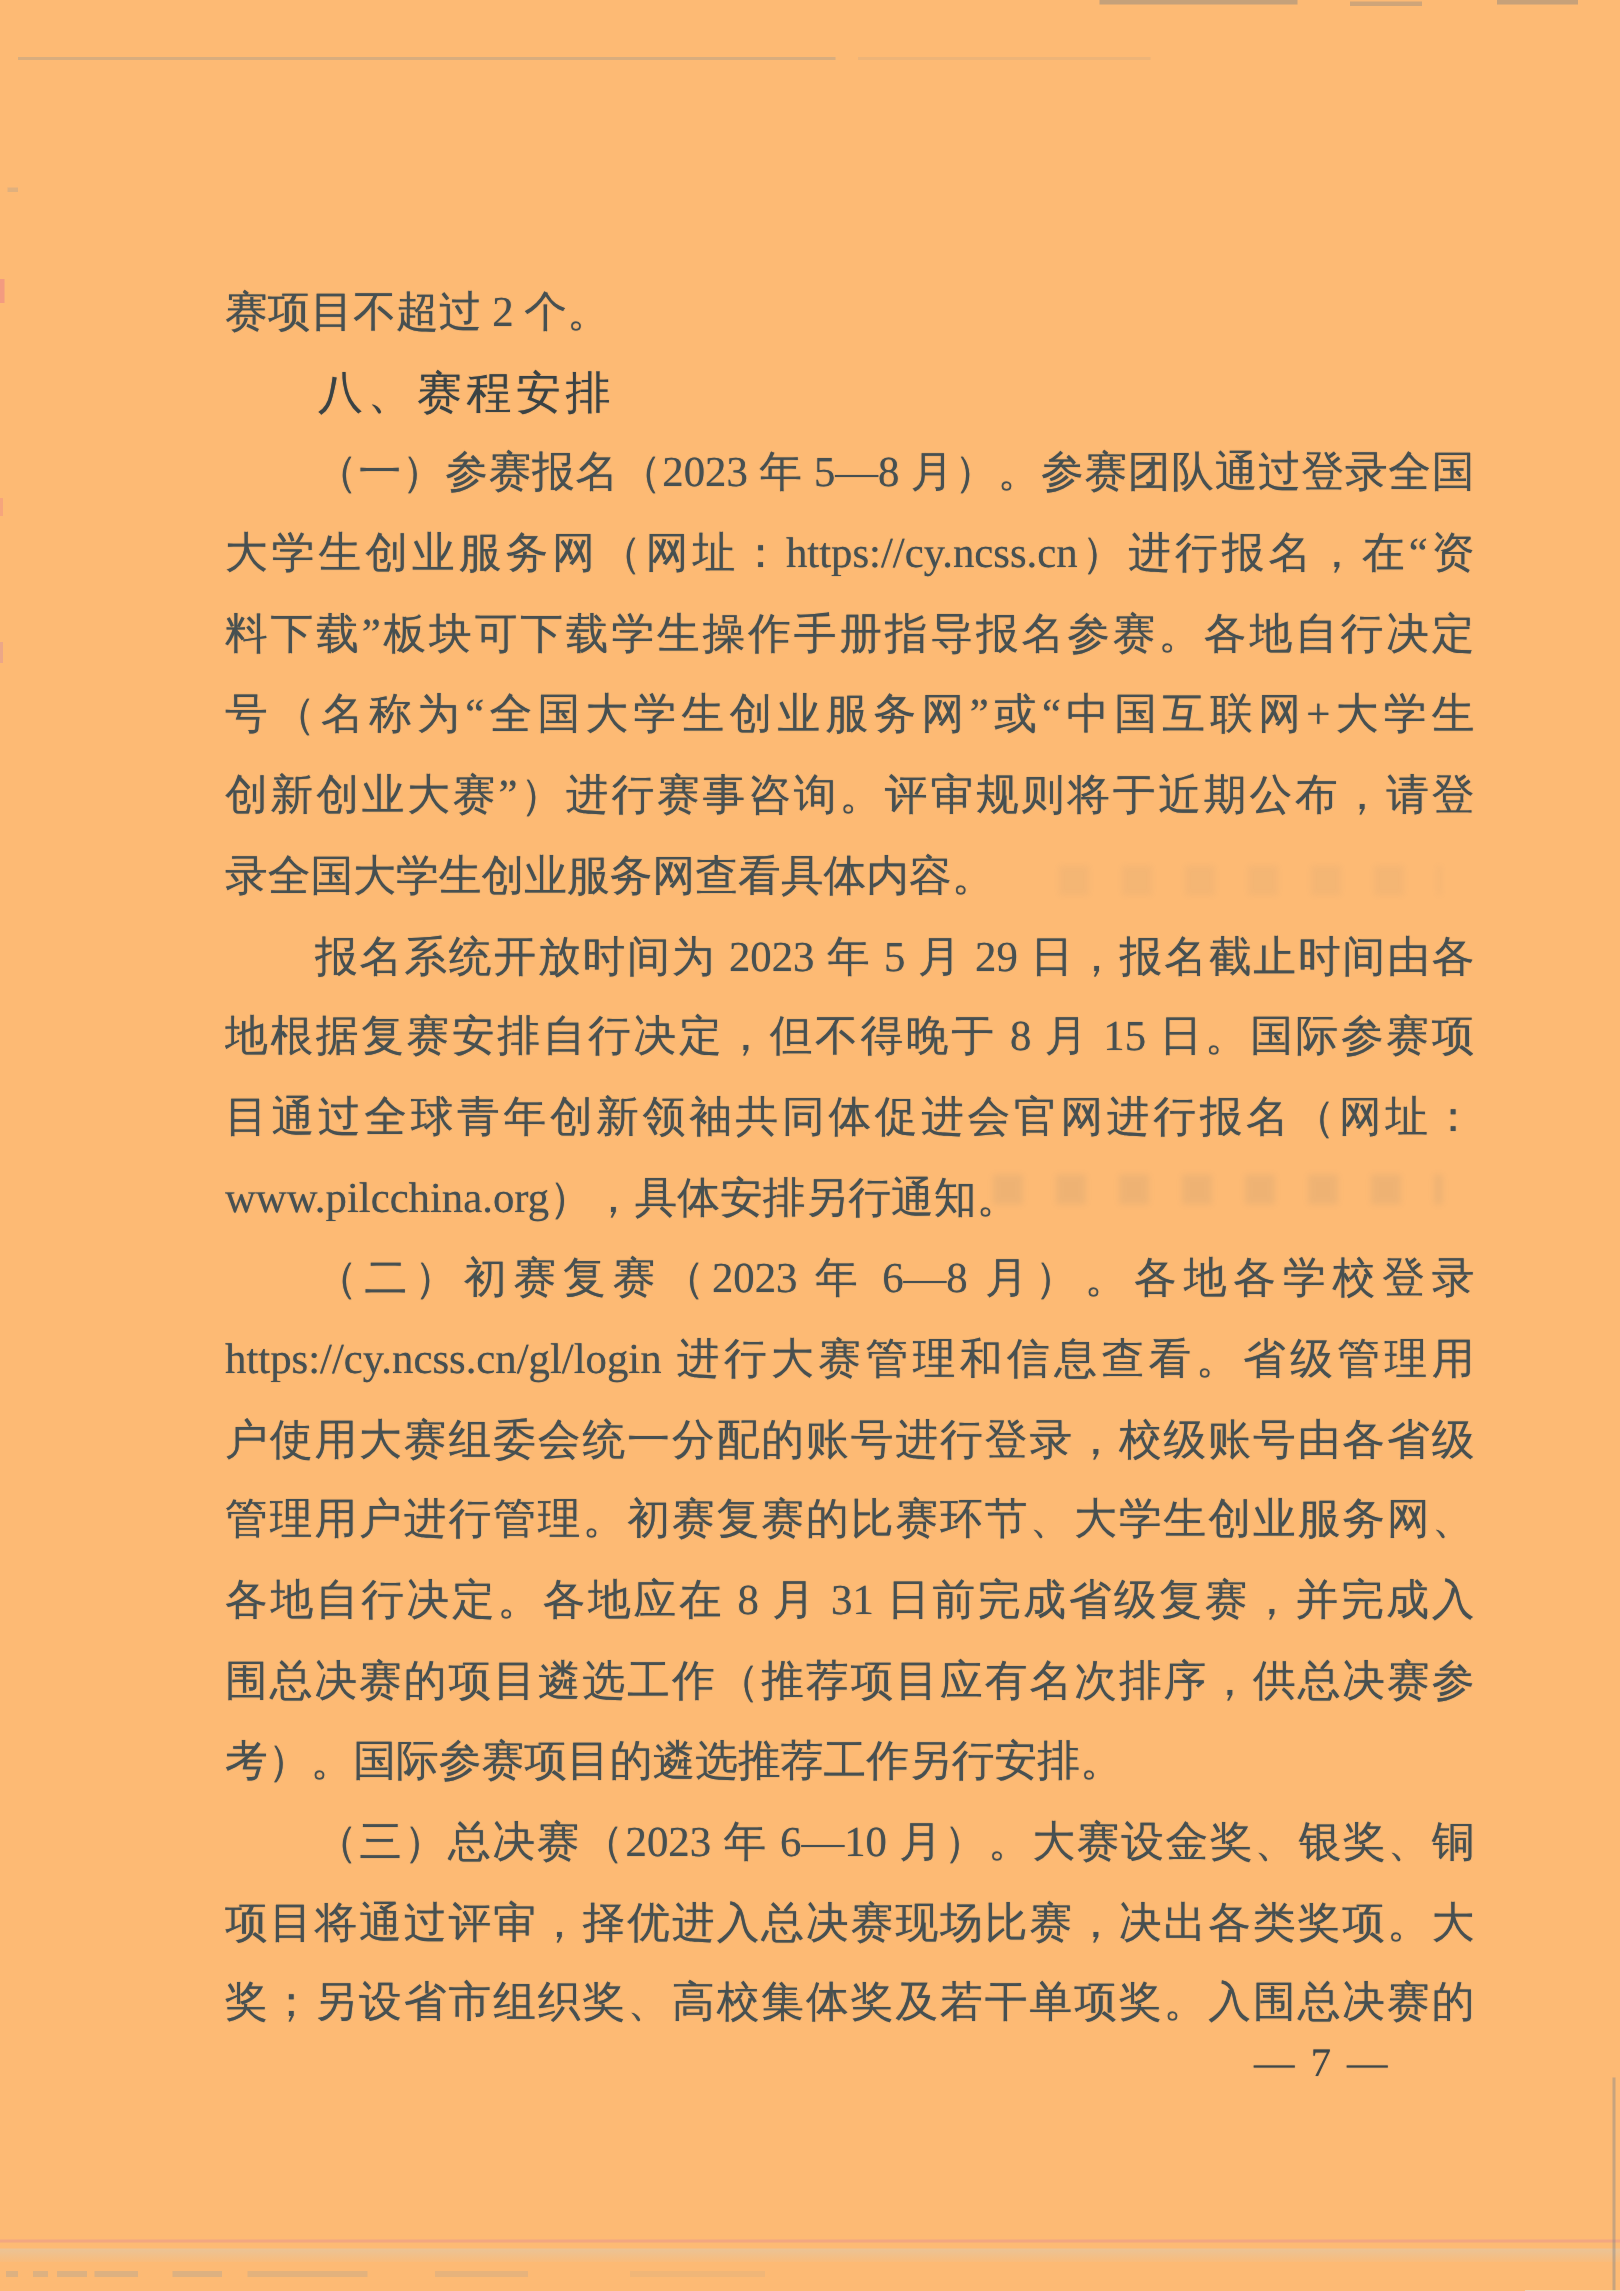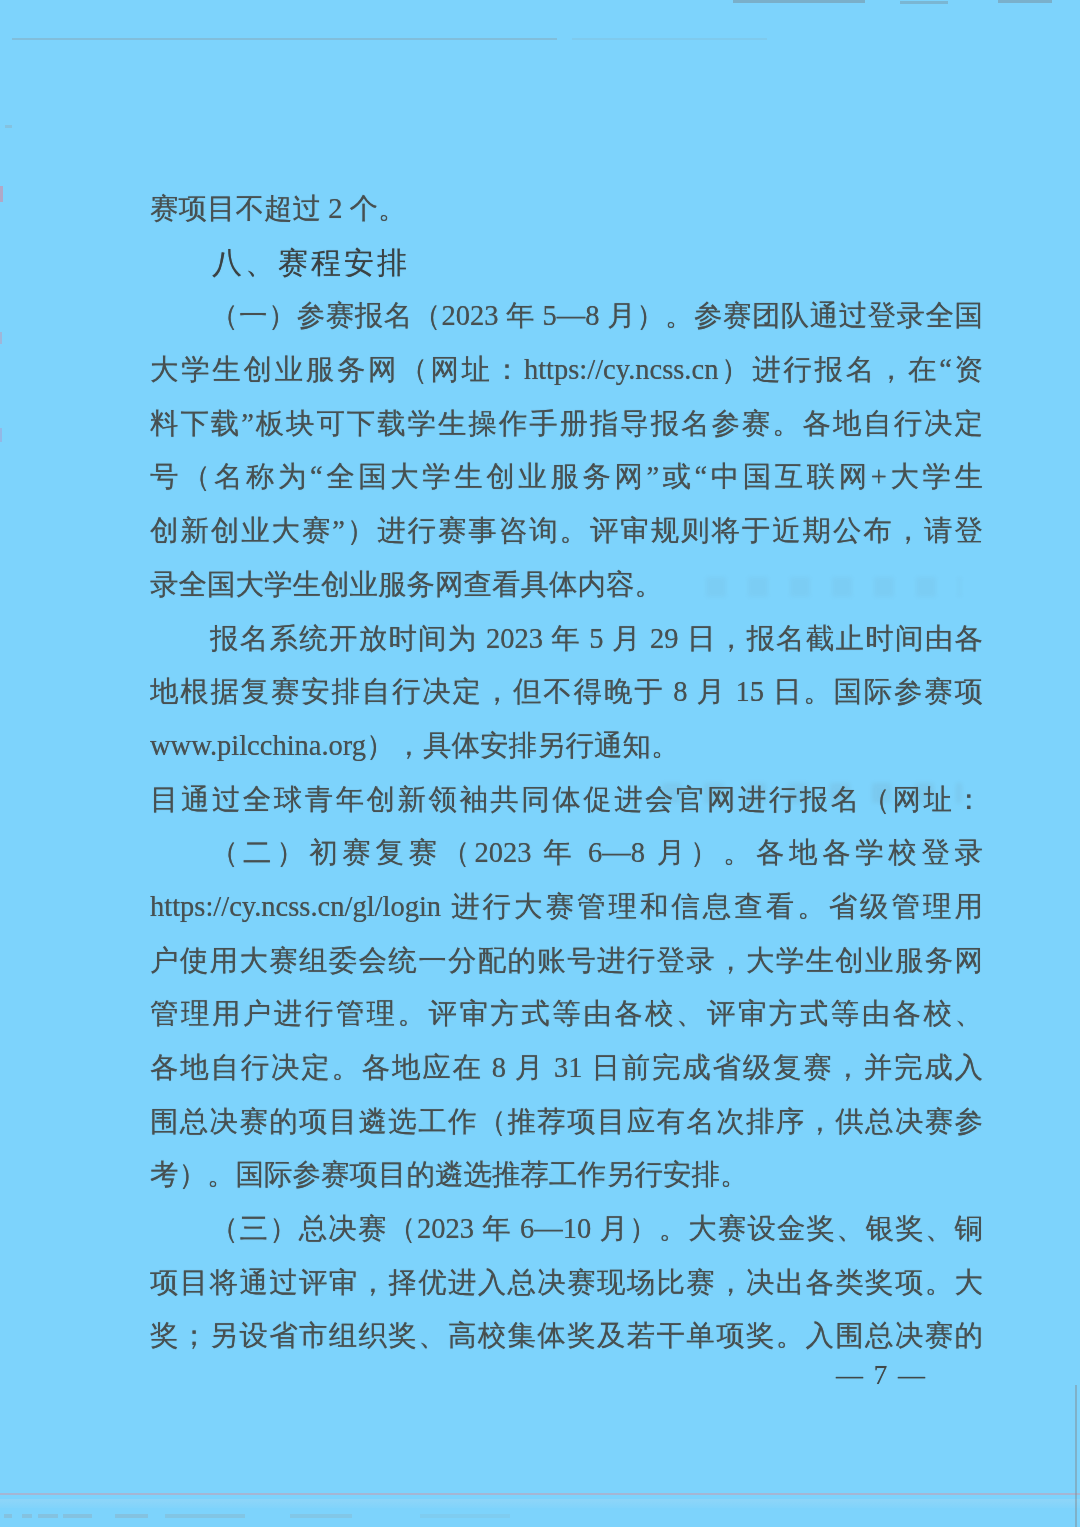--- a/index.html
+++ b/index.html
@@ -4,21 +4,21 @@
 <style>
   html, body {
     margin: 0;
     padding: 0;
     background: #e8e8e8;
   }
   .page {
     position: relative;
     width: 1080px;
     height: 1527px;
-    background: #7dd3fc;
+    background: #fdba74;
     overflow: hidden;
     font-family: "Liberation Serif", "DejaVu Serif", serif;
   }
   
   .textcol {
     position: absolute;
     left: 150px;
     top: 182px;
     width: 833px;
     font-size: 28.5px;
@@ -112,26 +112,26 @@
     <div class="ln">赛项目不超过 2 个。</div>
     <div class="ln head">八、赛程安排</div>
     <div class="ln just ind">（一）参赛报名（2023 年 5—8 月）。参赛团队通过登录全国</div>
     <div class="ln just">大学生创业服务网（网址：https://cy.ncss.cn）进行报名，在“资</div>
     <div class="ln just">料下载”板块可下载学生操作手册指导报名参赛。各地自行决定</div>
     <div class="ln just">号（名称为“全国大学生创业服务网”或“中国互联网+大学生</div>
     <div class="ln just">创新创业大赛”）进行赛事咨询。评审规则将于近期公布，请登</div>
     <div class="ln">录全国大学生创业服务网查看具体内容。</div>
     <div class="ln just ind">报名系统开放时间为 2023 年 5 月 29 日，报名截止时间由各</div>
     <div class="ln just">地根据复赛安排自行决定，但不得晚于 8 月 15 日。国际参赛项</div>
+    <div class="ln just">目通过全球青年创新领袖共同体促进会官网进行报名（网址：</div>
     <div class="ln">www.pilcchina.org），具体安排另行通知。</div>
-    <div class="ln just">目通过全球青年创新领袖共同体促进会官网进行报名（网址：</div>
     <div class="ln just ind">（二）初赛复赛（2023 年 6—8 月）。各地各学校登录</div>
     <div class="ln just">https://cy.ncss.cn/gl/login 进行大赛管理和信息查看。省级管理用</div>
-    <div class="ln just">户使用大赛组委会统一分配的账号进行登录，大学生创业服务网</div>
-    <div class="ln just">管理用户进行管理。评审方式等由各校、评审方式等由各校、</div>
+    <div class="ln just">户使用大赛组委会统一分配的账号进行登录，校级账号由各省级</div>
+    <div class="ln just">管理用户进行管理。初赛复赛的比赛环节、大学生创业服务网、</div>
     <div class="ln just">各地自行决定。各地应在 8 月 31 日前完成省级复赛，并完成入</div>
     <div class="ln just">围总决赛的项目遴选工作（推荐项目应有名次排序，供总决赛参</div>
     <div class="ln">考）。国际参赛项目的遴选推荐工作另行安排。</div>
     <div class="ln just ind">（三）总决赛（2023 年 6—10 月）。大赛设金奖、银奖、铜</div>
     <div class="ln just">项目将通过评审，择优进入总决赛现场比赛，决出各类奖项。大</div>
     <div class="ln just">奖；另设省市组织奖、高校集体奖及若干单项奖。入围总决赛的</div>
   </div>
 
   <div class="pagenum">— 7 —</div>
 

